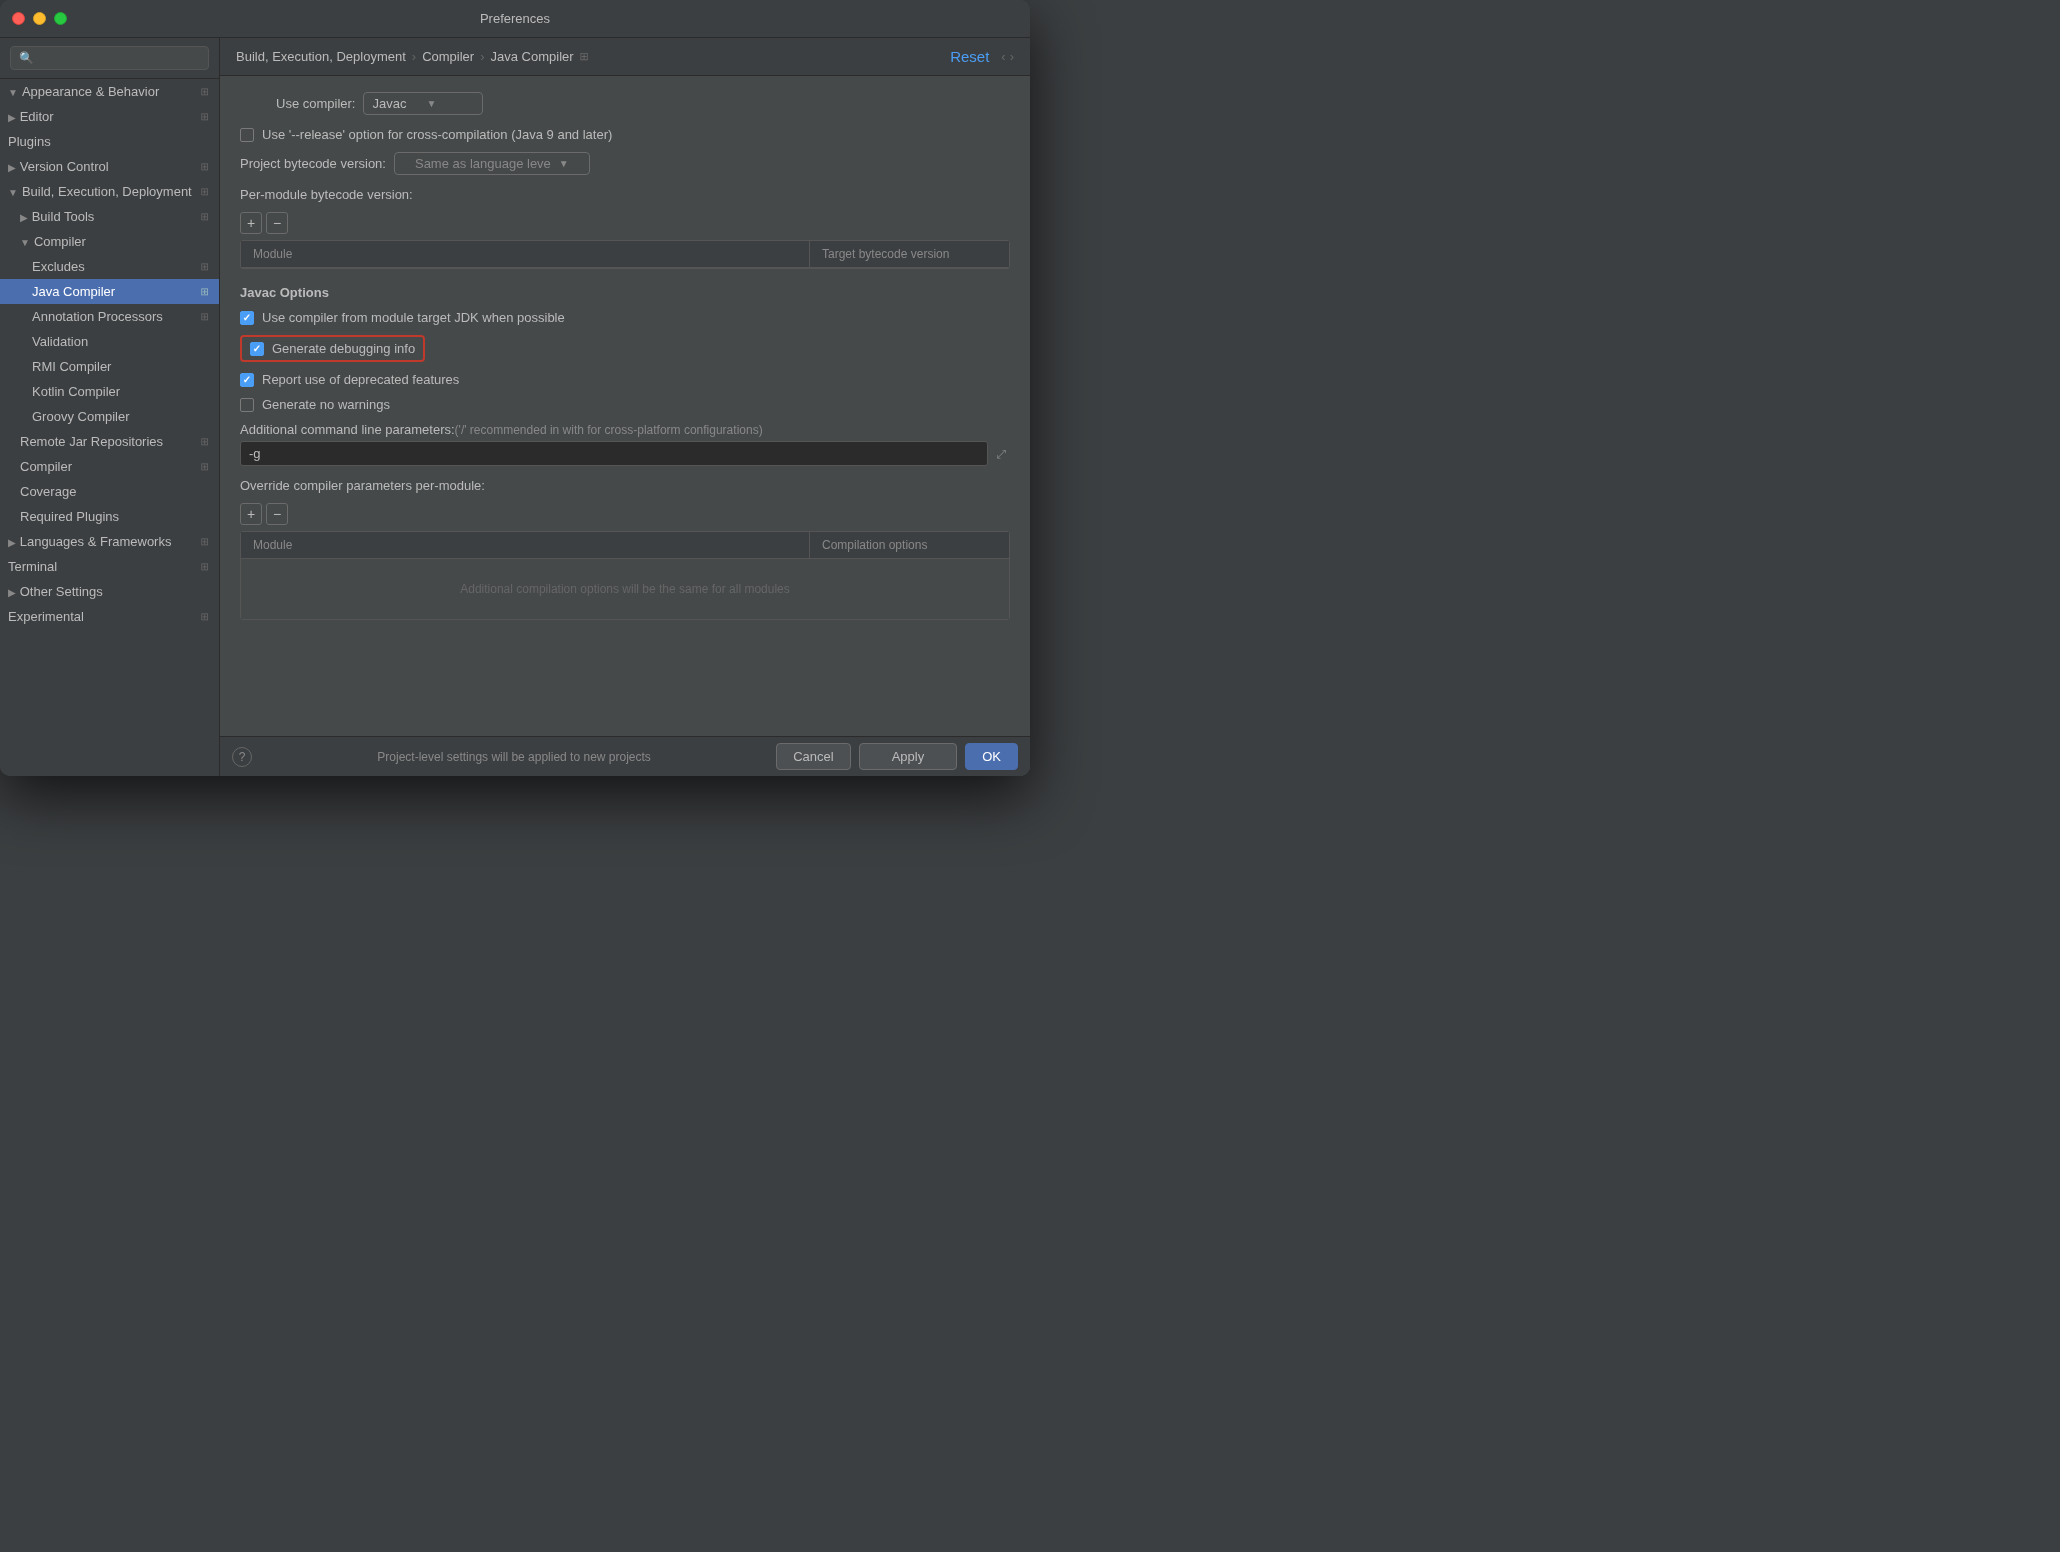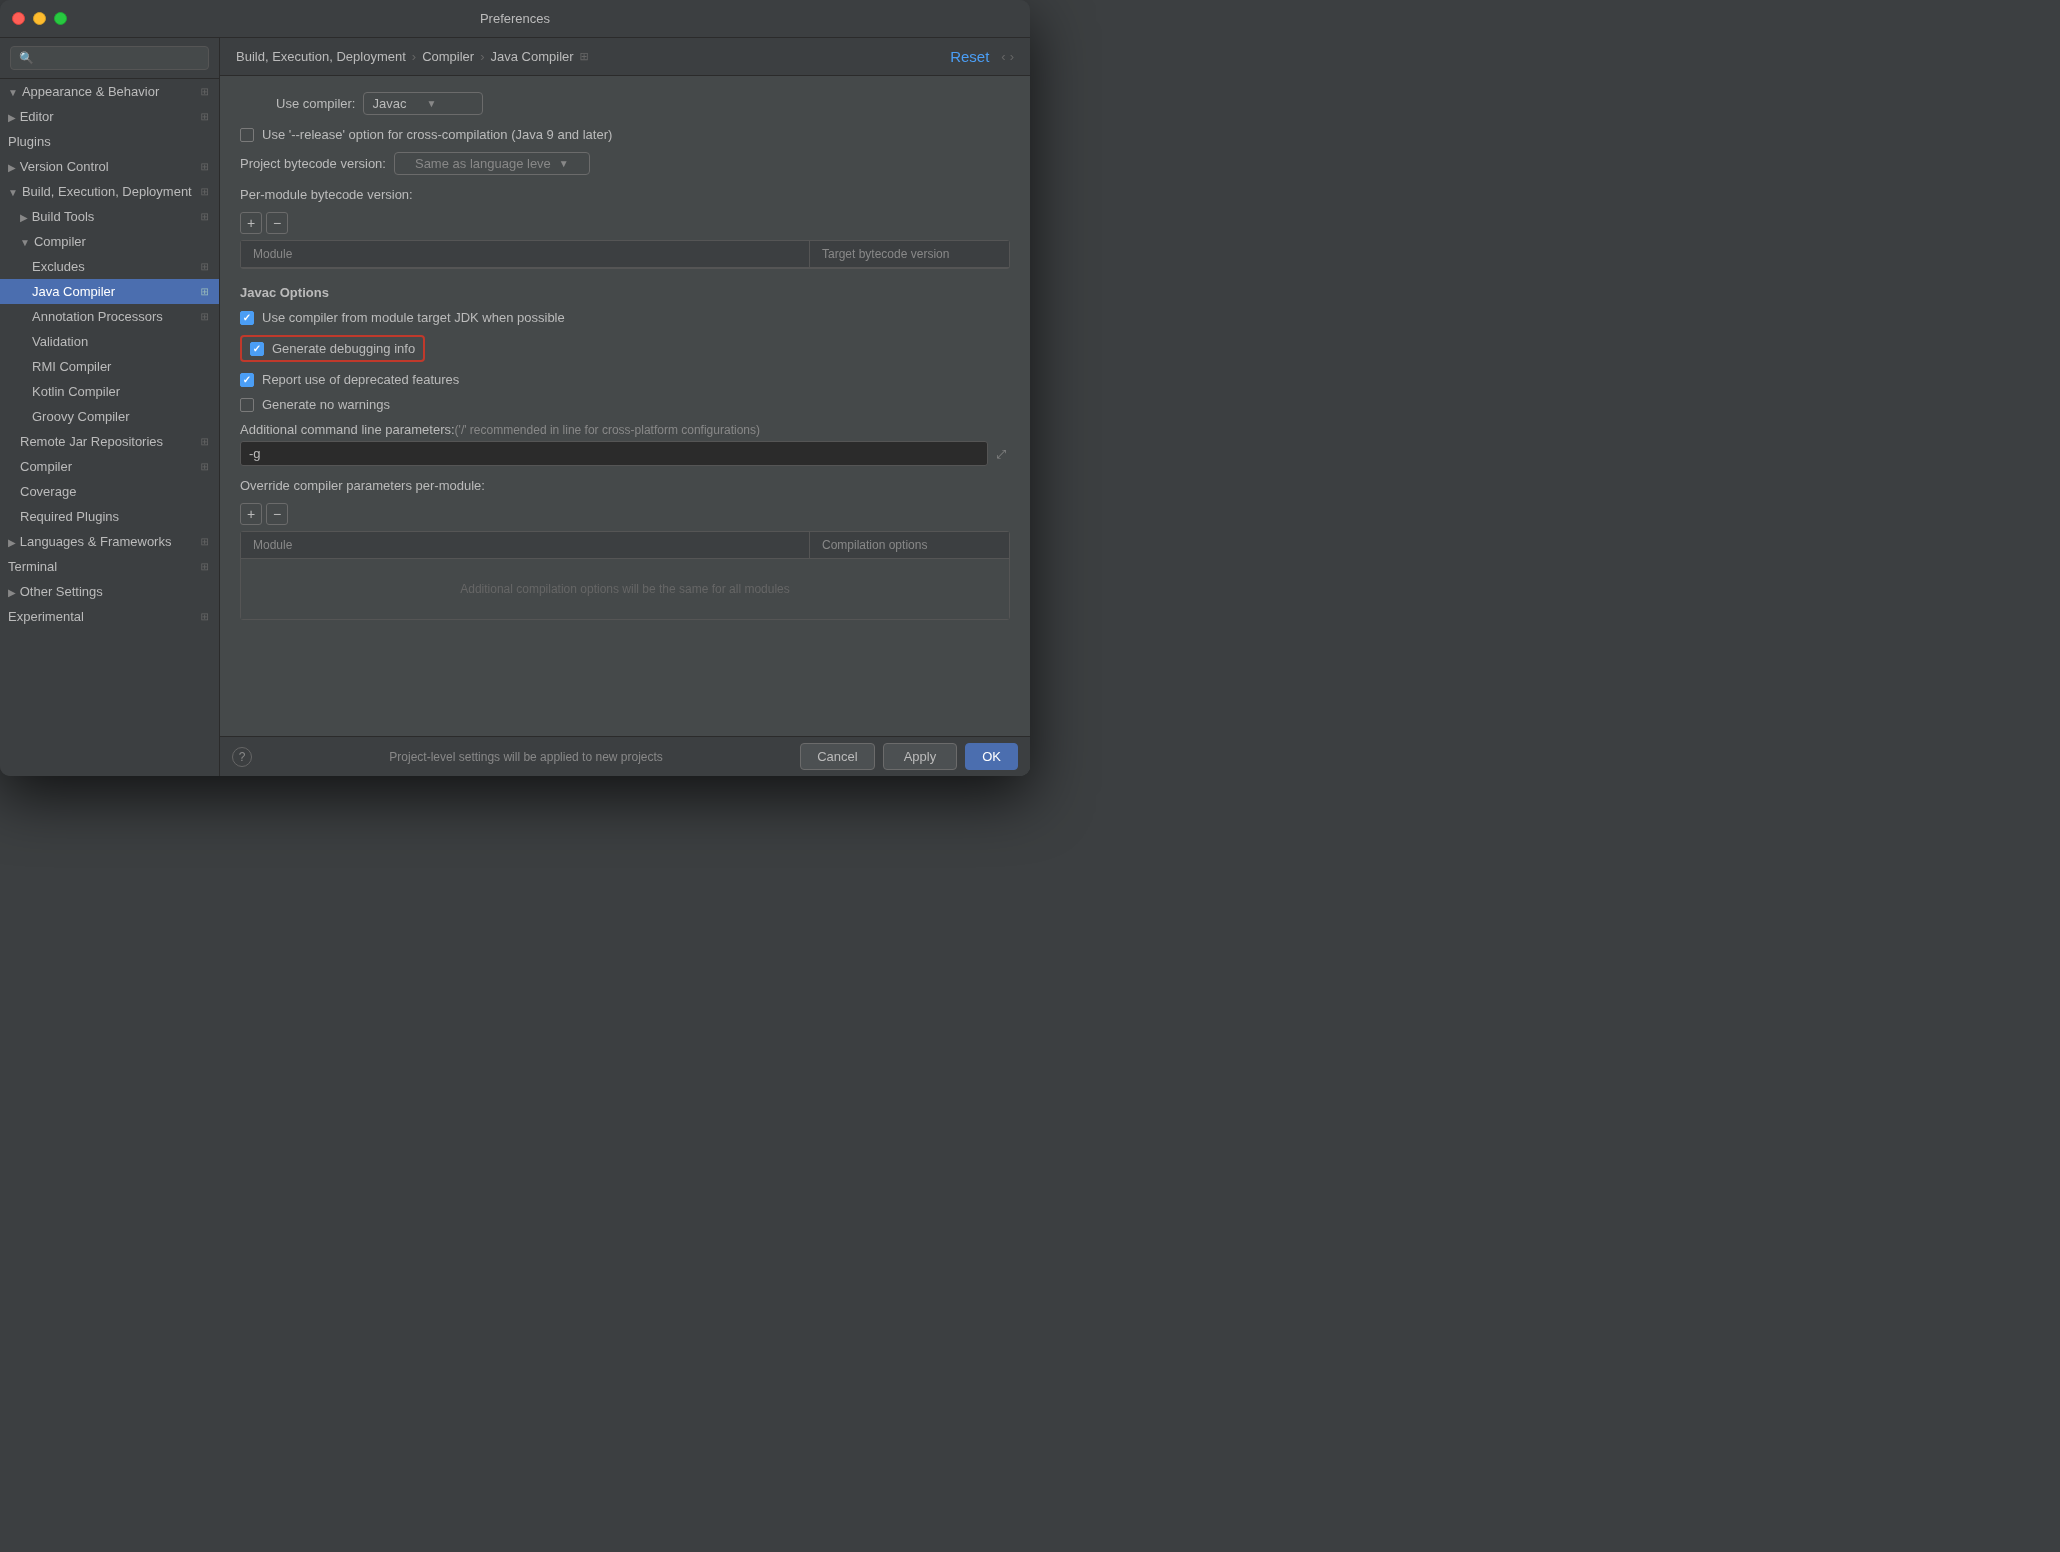--- a/index.html
+++ b/index.html
@@ -321,21 +321,21 @@
       color: #bbb;
       padding: 5px 16px;
       font-size: 13px;
       cursor: pointer;
     }
     .btn-apply {
       background: #4c5052;
       border: 1px solid #6b6b6b;
       border-radius: 4px;
       color: #bbb;
-      padding: 5px 20px;
+      padding: 5px 32px;
       font-size: 13px;
       cursor: pointer;
     }
     .btn-ok {
       background: #4b6eaf;
       border: 1px solid #4b6eaf;
       border-radius: 4px;
       color: #fff;
       padding: 5px 16px;
       font-size: 13px;
@@ -556,21 +556,21 @@
         <span class="label">Report use of deprecated features</span>
       </div>
 
       <div class="checkbox-row">
         <div class="checkbox"></div>
         <span class="label">Generate no warnings</span>
       </div>
 
       <div style="margin-bottom:4px;display:flex;align-items:center;justify-content:flex-start;">
         <span class="label">Additional command line parameters:</span>
-        <span style="color:#888;font-size:12px;">('/' recommended in line for cross-platform configurations)</span>
+        <span style="color:#888;font-size:12px;">('/' recommended in with for cross-platform configurations)</span>
       </div>
       <div class="cmd-input-row">
         <input class="cmd-input" type="text" value="-g" style="">
         <span class="cmd-input-expand">⤢</span>
       </div>
 
       <div class="section-title">Override compiler parameters per-module:</div>
 
       <div class="add-remove-btns">
         <div class="icon-btn">+</div>

